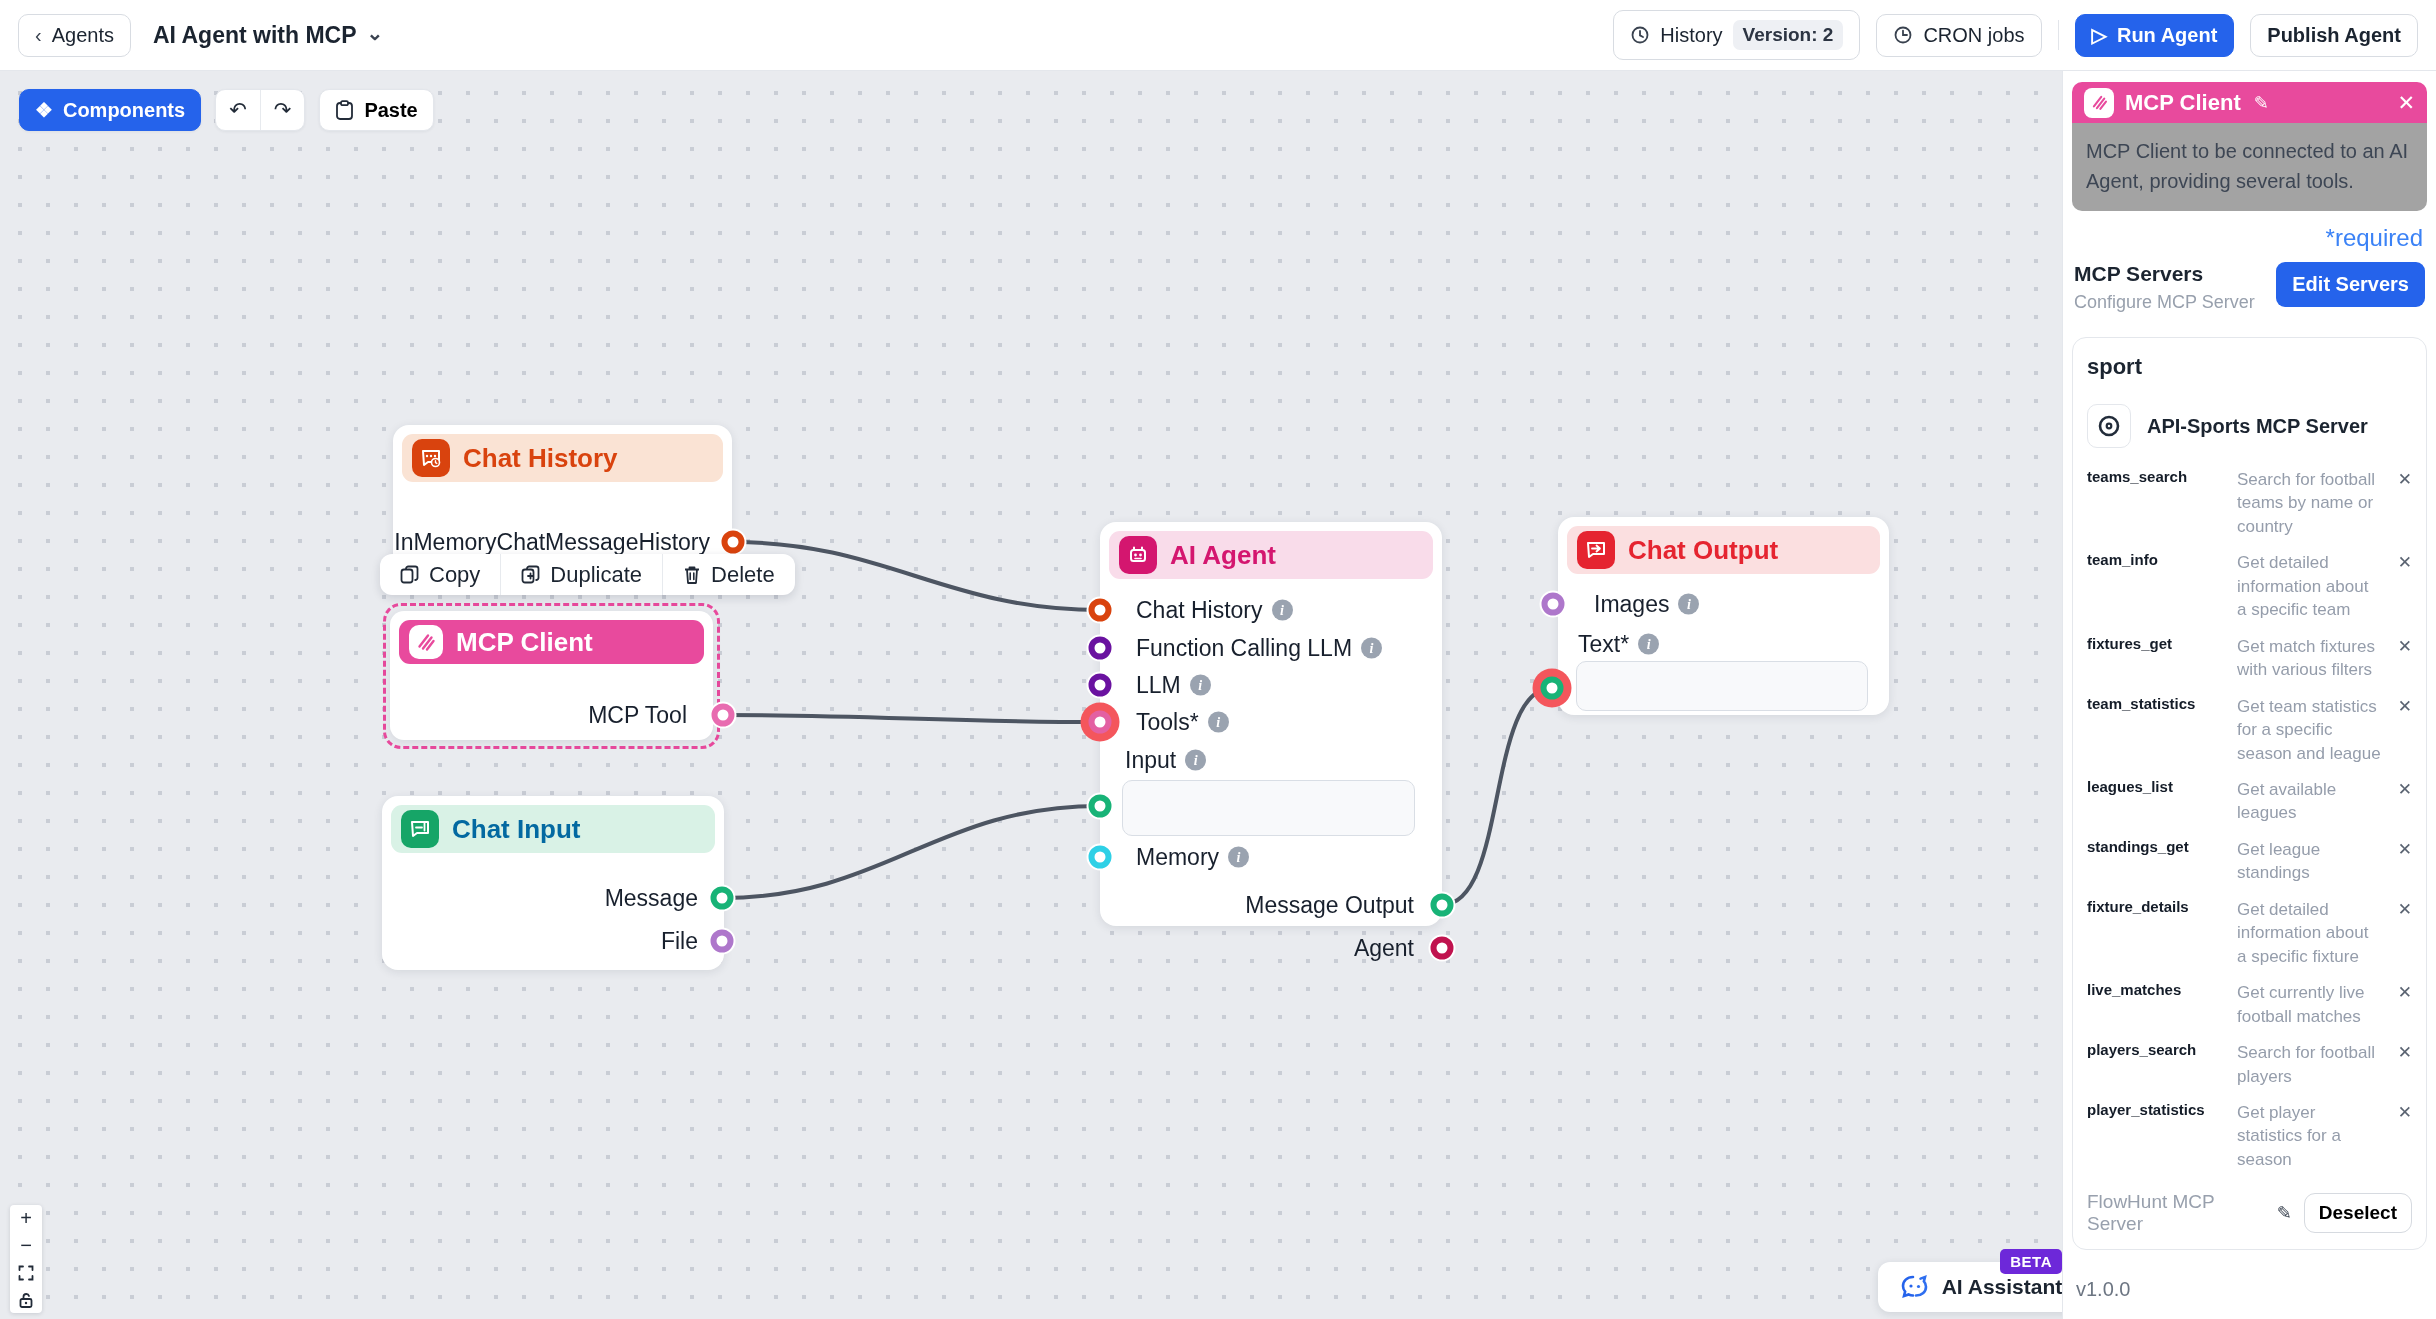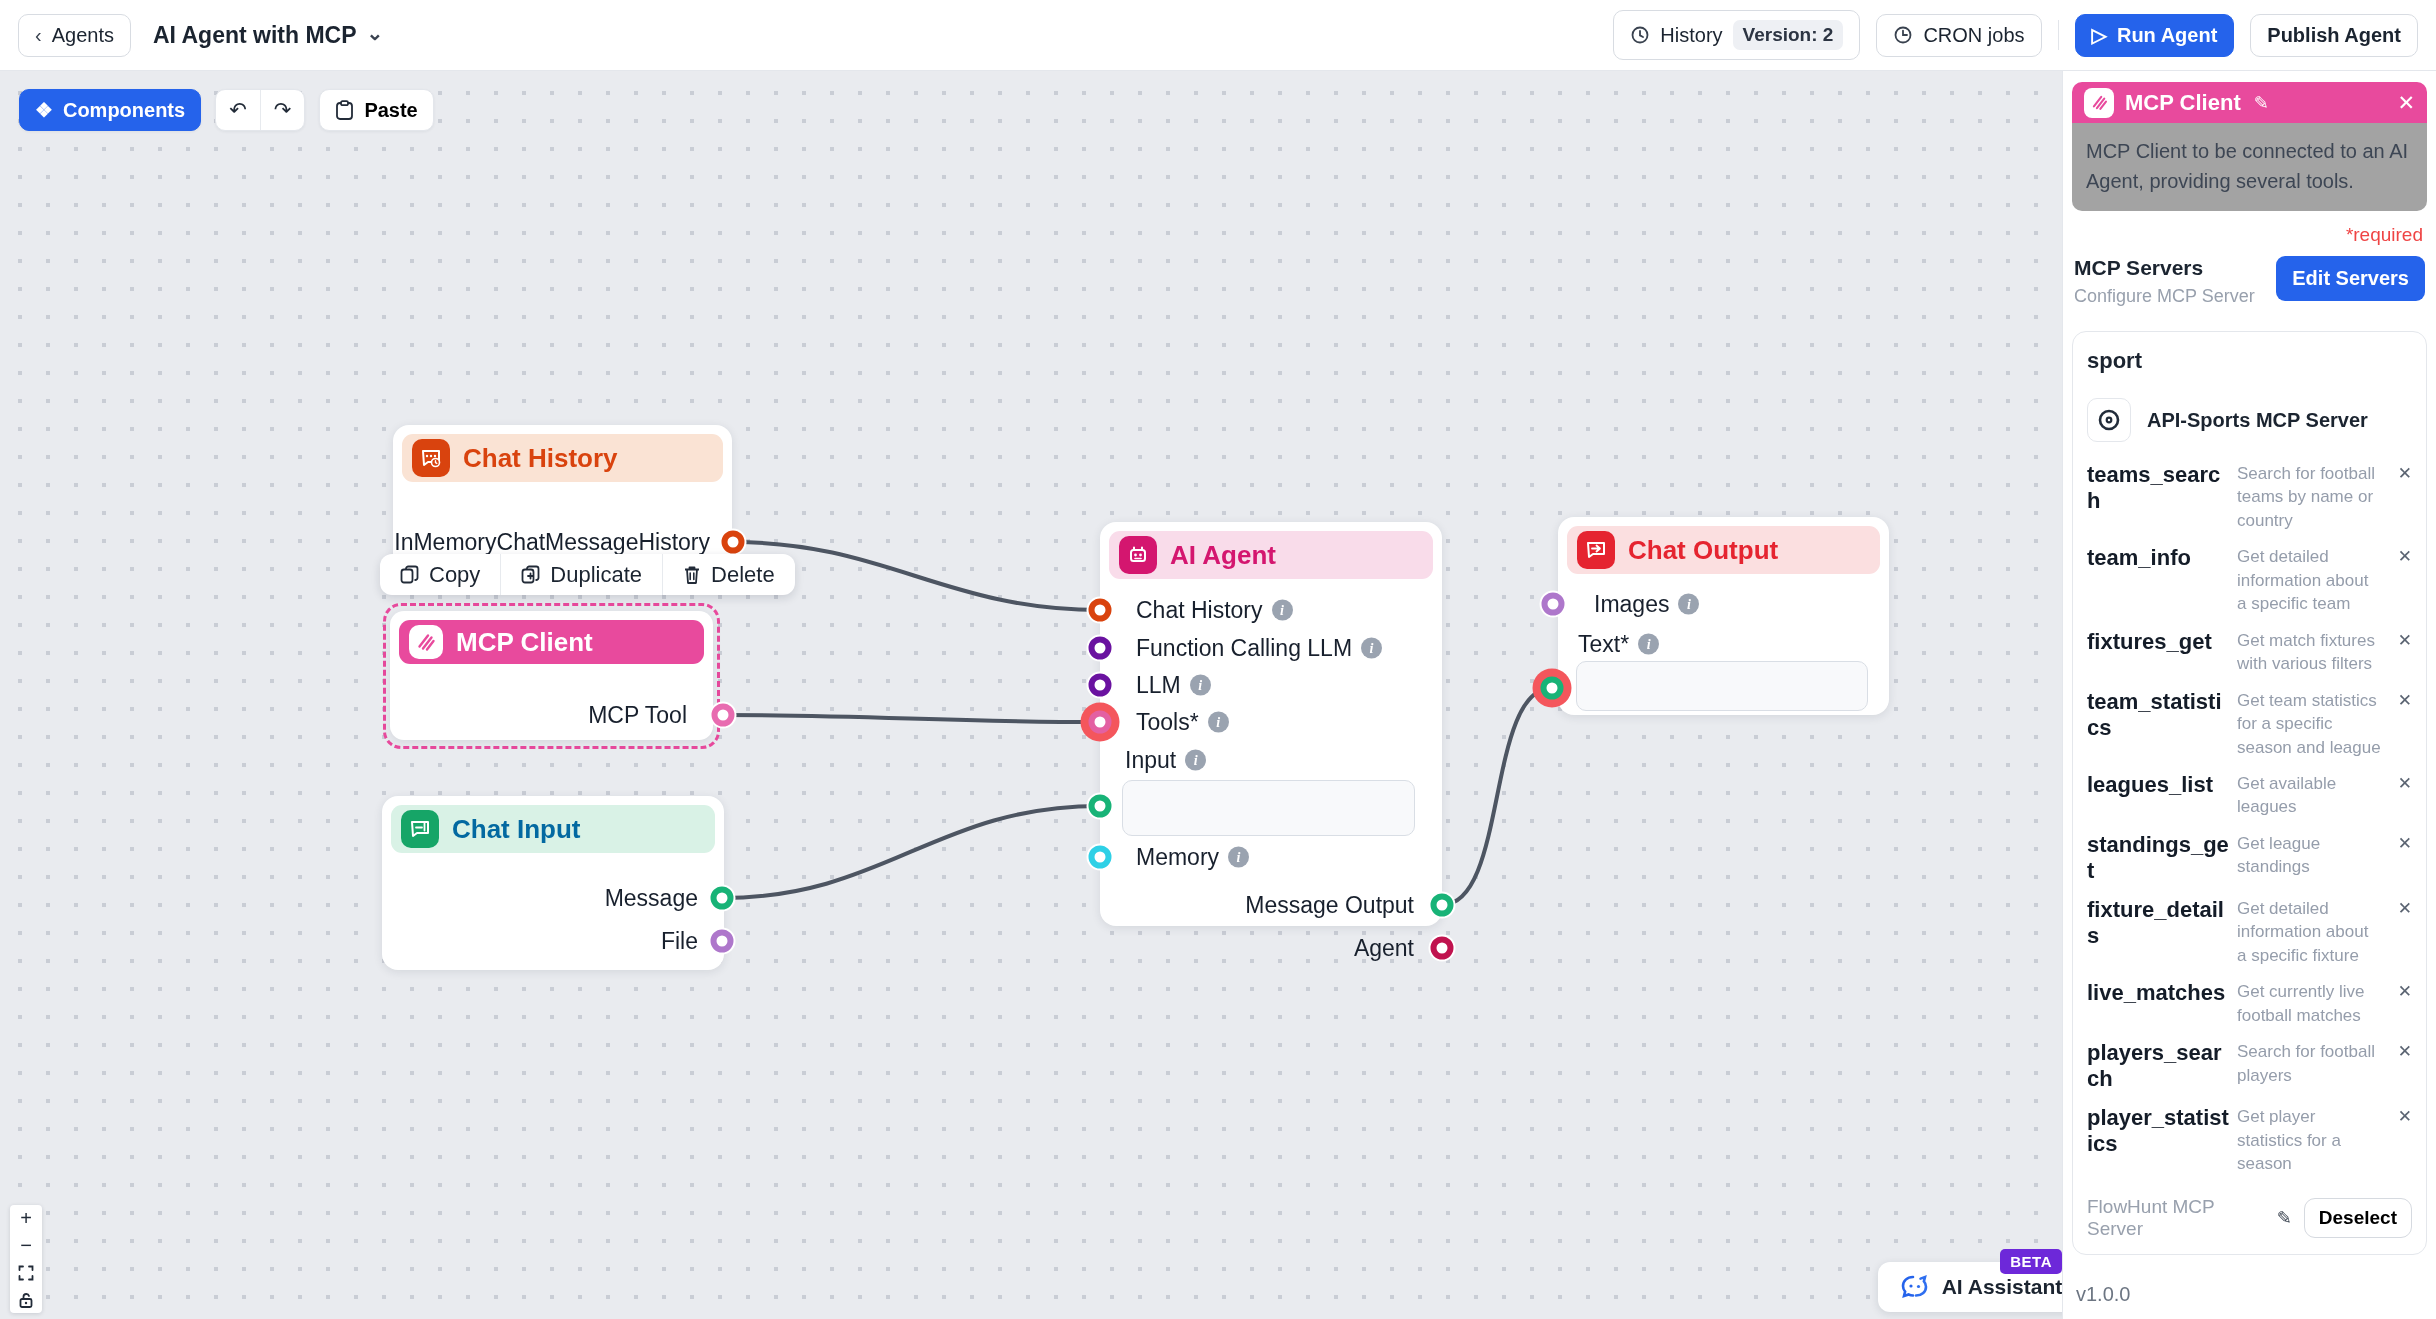--- a/index.html
+++ b/index.html
@@ -82,34 +82,34 @@
   .sidebar { position:absolute; right:0; top:71px; width:374px; height:1248px; background:#fff;
     border-left:1px solid #e4e7ec; z-index:15; padding:11px 9px 0 9px; overflow:hidden;}
   .sb-header { background:#e84a9d; border-radius:10px 10px 0 0; height:41px; display:flex; align-items:center;
     gap:11px; padding:0 12px; color:#fff; }
   .sb-header .mcp-box { width:30px; height:30px; background:#fff; border-radius:8px; display:flex; align-items:center; justify-content:center;}
   .sb-title { font-size:22px; font-weight:700; }
   .sb-pencil { font-size:18px; margin-left:2px; cursor:pointer;}
   .sb-close { margin-left:auto; font-size:21px; cursor:pointer; }
   .sb-desc { background:#a3a3a3; border-radius:0 0 10px 10px; padding:13px 14px 15px; font-size:20px;
     line-height:1.5; color:#3d4654; }
-  .sb-required { text-align:right; font-size:19px; color:#ef4444; margin:13px 4px 0; }
+  .sb-required { text-align:right; font-size:24px; color:#3b82f6; margin:13px 4px 0; }
   .sb-servers-row { display:flex; align-items:flex-start; justify-content:space-between; margin:10px 2px 0; }
   .sb-servers-label { font-size:21px; font-weight:700; }
   .sb-servers-sub { font-size:18px; color:#98a0ad; margin-top:6px; }
   .btn-edit { background:#2563eb; color:#fff; border:none; border-radius:9px; padding:11px 16px; font-size:20px;
     font-weight:600; cursor:pointer; }
   .server-card { border:1.5px solid #e4e7ec; border-radius:14px; margin-top:24px; padding:16px 14px 14px; }
   .group-label { font-size:22px; font-weight:700; }
   .server-row { display:flex; align-items:center; gap:16px; margin:24px 0 20px; }
   .server-icon { width:44px; height:44px; border:1.5px solid #e4e7ec; border-radius:10px; display:flex;
     align-items:center; justify-content:center; }
   .server-name { font-size:20px; font-weight:700; }
   .tool-row { display:grid; grid-template-columns:142px 1fr 22px; column-gap:8px; align-items:start; margin-bottom:13px; }
-  .tool-name { font-size:22px; font-weight:700; color:#141c28; word-break:break-all; }
+  .tool-name { font-size:15px; font-weight:700; color:#141c28; word-break:break-all; }
   .tool-desc { font-size:17px; color:#959dab; line-height:1.38; }
   .tool-x { font-size:17px; color:#5b6472; cursor:pointer; text-align:right; padding-top:1px;}
   .card-footer { display:flex; align-items:center; gap:12px; margin-top:20px; }
   .footer-server { font-size:19px; color:#98a0ad; flex:1; }
   .footer-pencil { font-size:18px; color:#39424f; cursor:pointer; }
   .btn-deselect { border:1px solid #d6dae0; background:#fff; border-radius:11px; padding:8px 14px; font-size:19px;
     font-weight:600; cursor:pointer;text-align:right; }
   .sb-version { font-size:20px; color:#6c7582; margin:28px 4px; }
 
   svg { display:block; }

